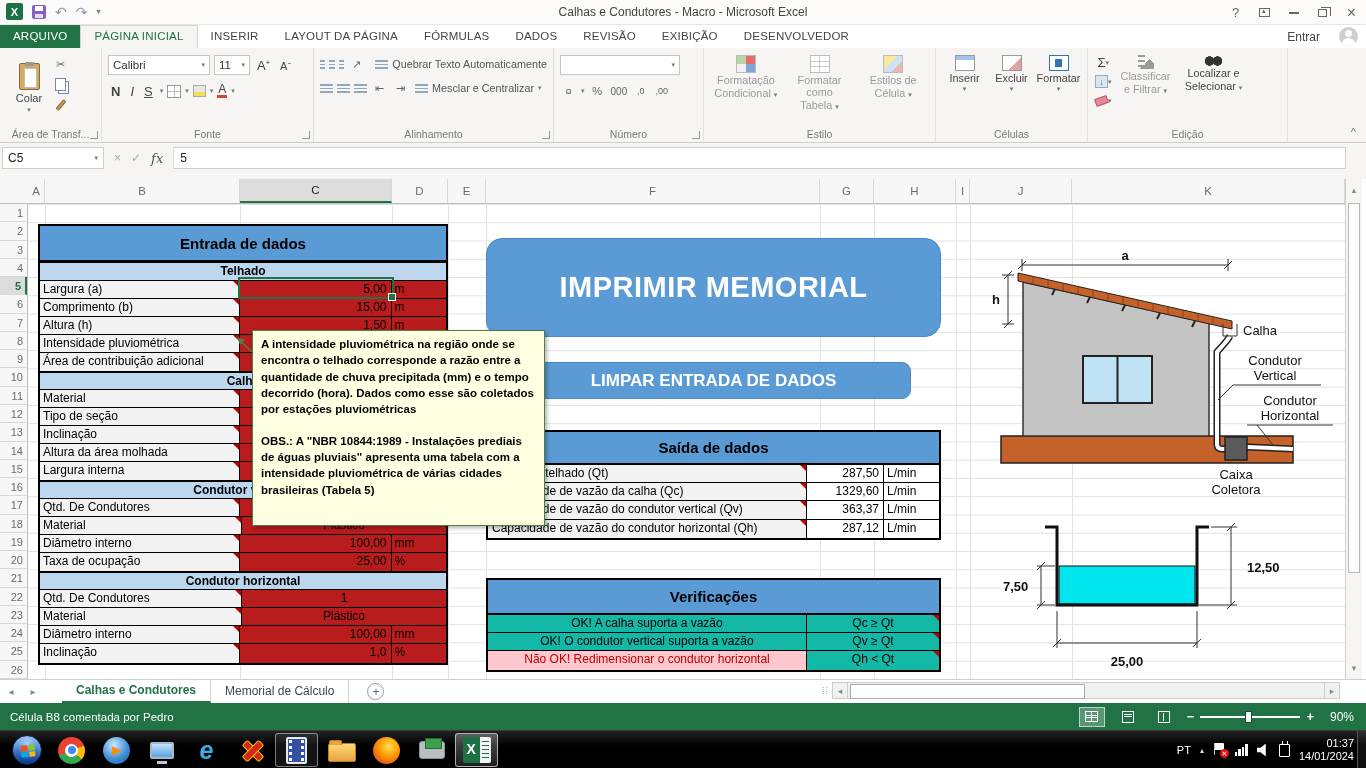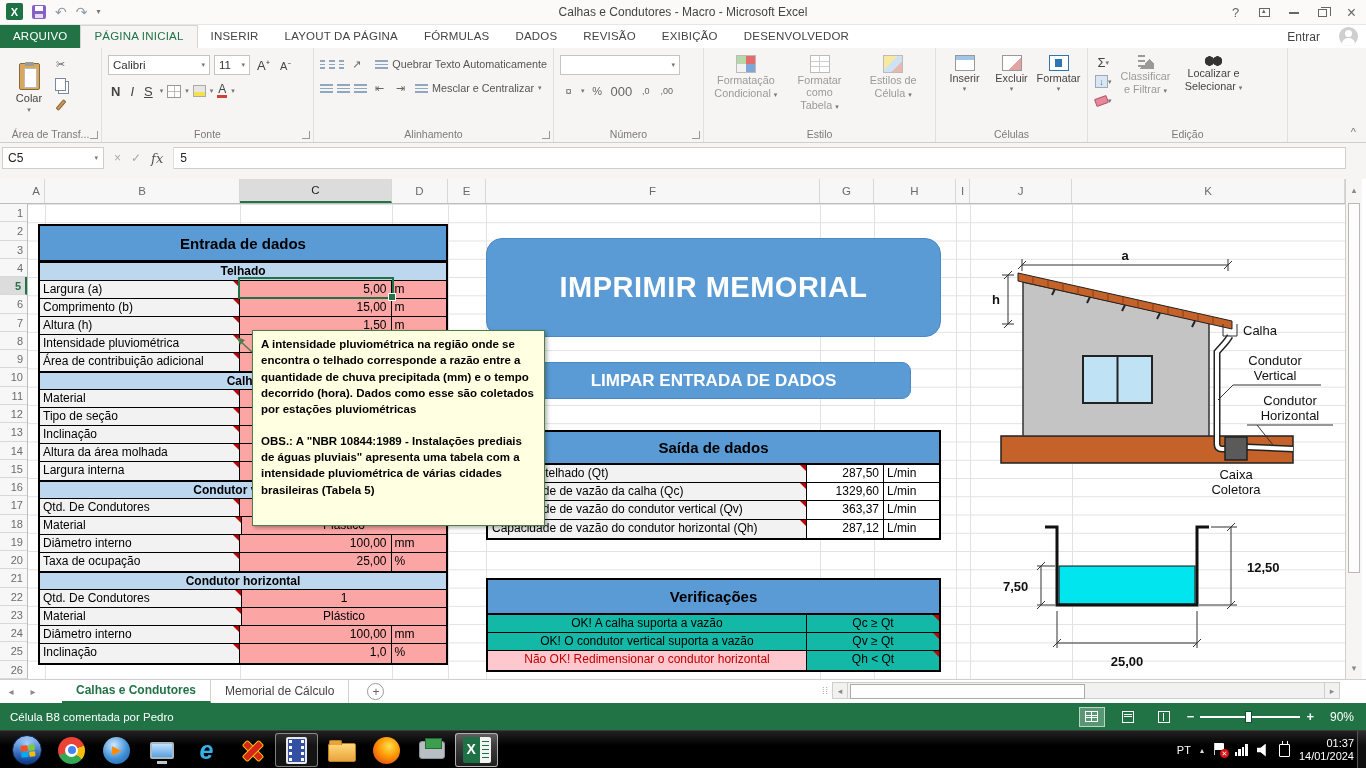--- a/index.html
+++ b/index.html
@@ -117,21 +117,21 @@
   .chead.sel{background:#dcdcdc;color:#222;border-bottom:2px solid #217346;line-height:22px}
   .corner{position:absolute;left:0;top:179px;width:28px;height:25px;background:#f7f7f7;border-right:1px solid #bdbdbd;border-bottom:1px solid #bdbdbd}
   .corner::after{content:"";position:absolute;right:2px;bottom:2px;border-left:9px solid transparent;border-bottom:9px solid #cfcfcf}
   .row-gutter{position:absolute;left:0;top:204px;width:28px;height:476px;background:#f7f7f7;border-right:1px solid #bdbdbd}
   .rnum{position:absolute;left:0;width:27px;height:18.27px;font-size:11px;color:#6b6b6b;text-align:right;padding-right:4px;line-height:18.27px;border-bottom:1px solid #d8d8d8}
   .rnum.sel{background:#dcdcdc;color:#217346;font-weight:bold;border-right:2px solid #217346}
   #gridlines{position:absolute;left:28px;top:204px;width:1317px;height:475px;background-image:linear-gradient(to bottom,#e2e2e2 1px,transparent 1px);background-size:1px 18.27px}
   .vline{position:absolute;top:0;width:1px;height:475px;background:#e2e2e2}
 
   
-  .entrada{position:absolute;left:38px;top:224px;width:410px;border:2px solid #000;background:#fca5a5;z-index:2}
+  .entrada{position:absolute;left:38px;top:224px;width:410px;border:2px solid #000;background:#b91c1c;z-index:2}
   .e-title{height:36.4px;background:#5b9bd5;display:flex;align-items:center;justify-content:center;font-weight:bold;font-size:15px;color:#000;border-bottom:2px solid #000}
   .e-sec{height:18.2px;background:#bdd7ee;font-weight:bold;font-size:12px;text-align:center;line-height:17px;border-top:1px solid #000;border-bottom:1px solid #000}
   .e-row{height:18.2px;display:flex;border-bottom:1px solid #000}
   .e-row:last-child{border-bottom:none}
   .e-label{width:202px;background:#f2f2f2;font-size:12px;color:#000;padding:0 0 0 3px;line-height:17px;border-right:1px solid #000;position:relative;white-space:nowrap;overflow:hidden}
   .e-value{width:152px;font-size:12px;text-align:right;padding-right:4px;line-height:17px}
   .e-unit{width:56px;font-size:12px;padding-left:3px;line-height:17px;border-left:1px solid #000}
   .e-merged{flex:1;font-size:12px;text-align:center;line-height:17px}
   .cmt::after{content:"";position:absolute;top:0;right:0;border-left:6px solid transparent;border-top:6px solid #c00000}
 
@@ -396,21 +396,21 @@
       <div class="rrow">
         <span class="select numsel">
             <span></span>
             <span class="dd">▾</span>
           </span>
       </div>
       <div class="rrow">
         <span class="mini">¤</span>
           <span class="dd">▾</span>
         <span class="mini">%</span>
-        <span class="mini" style="font-size:13px">000</span>
+        <span class="mini" style="font-size:10px">000</span>
         <span class="mini" style="font-size:9px">,0</span>
         <span class="mini" style="font-size:9px">,00</span>
       </div>
       <div class="glabel"><span>Número</span></div>
       <span class="dlg"></span>
     </div>
 
     <div class="rgroup g-style">
       <div class="bigbtn">
         <span class="ico-cond"></span>

